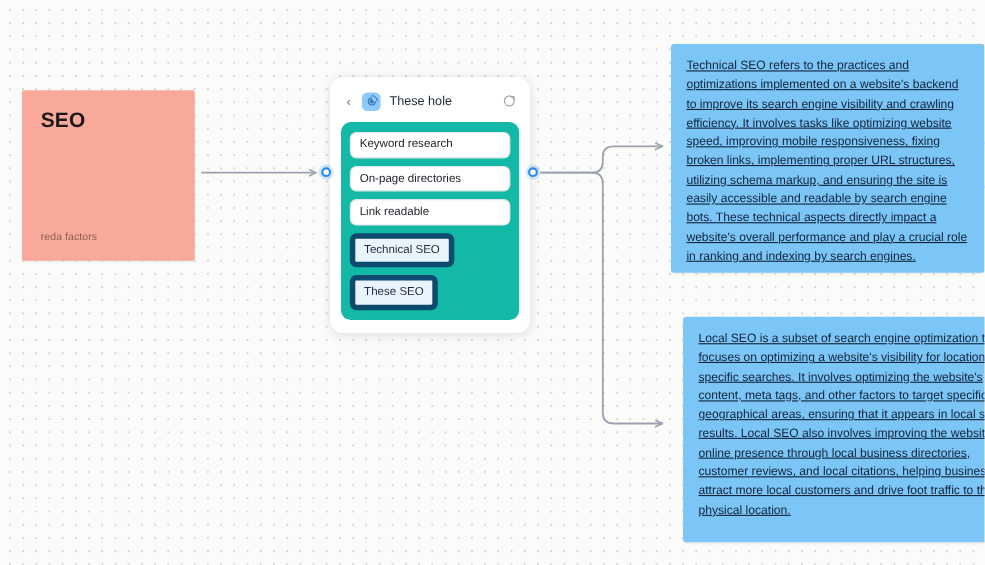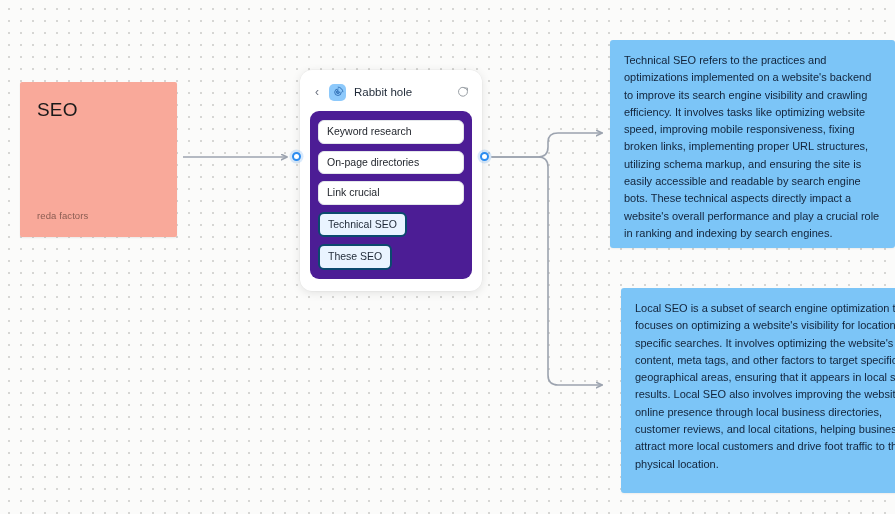--- a/index.html
+++ b/index.html
@@ -33,20 +33,21 @@
     background: #f9a99a;
     border-radius: 2px;
     box-shadow: 0 1px 2px rgba(0,0,0,0.07);
   }
   .seo-title {
     position: absolute;
     left: 17px; top: 17px;
     font-size: 19px;
     color: #1a1a1a;
     letter-spacing: 0.2px;
+    font-weight: bold;
   }
   .seo-author {
     position: absolute;
     left: 17px; bottom: 16px;
     font-size: 9.5px;
     color: #8a5c52;
     letter-spacing: 0.1px;
   }
 
   
@@ -89,42 +90,42 @@
   }
   .rh-refresh {
     width: 14px; height: 14px;
     display: flex; align-items: center; justify-content: center;
     color: #9aa0a6;
     cursor: pointer;
   }
 
   .rh-body {
     margin-top: 9px;
-    background: #4c1d95;
+    background: #14b8a6;
     border-radius: 9px;
     padding: 9px 8px;
     display: flex;
     flex-wrap: wrap;
     gap: 7px 6px;
   }
   .chip {
     background: #ffffff;
     border: 1px solid #e3e6ea;
     border-radius: 6px;
     font-size: 10.5px;
     color: #23272e;
     padding: 5px 8px 6px 8px;
     line-height: 1;
     white-space: nowrap;
     cursor: pointer;
   }
   .chip.full { flex: 0 0 100%; }
   .chip.sel {
     background: #eaf4ff;
-    border: 2px solid #0c4a6e;
+    border: 5px solid #0c4a6e;
     color: #1f2937;
   }
 
   
   .port {
     position: absolute;
     width: 9px; height: 9px;
     border-radius: 50%;
     background: #ffffff;
     border: 2.5px solid #2b8cf0;
@@ -138,20 +139,21 @@
   .note {
     position: absolute;
     background: #7cc5f7;
     border-radius: 3px;
     padding: 12px 14px 14px 14px;
     font-size: 11px;
     line-height: 17.3px;
     color: #12233a;
     box-shadow: 0 1px 2px rgba(0,0,0,0.06);
     overflow: hidden;
+    text-decoration: underline;
   }
   #note-technical { left: 610px; top: 40px;  width: 285px; height: 208px; }
   #note-local     { left: 610px; top: 288px; width: 317px; height: 205px; margin-left: 11px; }
 </style>
 </head>
 <body>
 
 <div id="canvas">
 
   <svg id="edges" viewBox="0 0 895 514" width="895" height="514">
@@ -181,33 +183,33 @@
     <div class="rh-head">
       <div class="rh-back">‹</div>
       <div class="rh-logo">
         <svg width="12" height="12" viewBox="0 0 24 24" fill="none" stroke="#2f6fb5" stroke-width="1.9" stroke-linecap="round">
           <path d="M12 12 m0,-1.2 a1.2,1.2 0 1,1 -1.2,1.2 a1.2,1.2 0 0,1 1.2,-1.2"></path>
           <path d="M15.2 12 a3.2,3.2 0 1,1 -3.2,-3.2"></path>
           <path d="M18.6 12.4 a6.6,6.6 0 1,1 -6.2,-6.6"></path>
           <path d="M12.4 2.2 a9.8,9.8 0 0,1 9.4,9.4"></path>
         </svg>
       </div>
-      <div class="rh-title">Rabbit hole</div>
+      <div class="rh-title">These hole</div>
       <div class="rh-refresh">
         <svg width="12" height="12" viewBox="0 0 24 24" fill="none" stroke="#9aa0a6" stroke-width="2" stroke-linecap="round" stroke-linejoin="round">
           <path d="M20.5 8.5 A9 9 0 1 0 21 12"></path>
           <polyline points="14.5,4 21,4.2 20.8,10.5"></polyline>
         </svg>
       </div>
     </div>
 
     <div class="rh-body">
       <div class="chip full">Keyword research</div>
       <div class="chip full">On-page directories</div>
-      <div class="chip full">Link crucial</div>
+      <div class="chip full">Link readable</div>
       <div class="chip sel">Technical SEO</div>
       <div class="chip sel">These SEO</div>
     </div>
   </div>
 
   <div class="port" id="port-left"></div>
   <div class="port" id="port-right"></div>
 
   <div class="note" id="note-technical">Technical SEO refers to the practices and optimizations implemented on a website's backend to improve its search engine visibility and crawling efficiency. It involves tasks like optimizing website speed, improving mobile responsiveness, fixing broken links, implementing proper URL structures, utilizing schema markup, and ensuring the site is easily accessible and readable by search engine bots. These technical aspects directly impact a website's overall performance and play a crucial role in ranking and indexing by search engines.</div>
 

